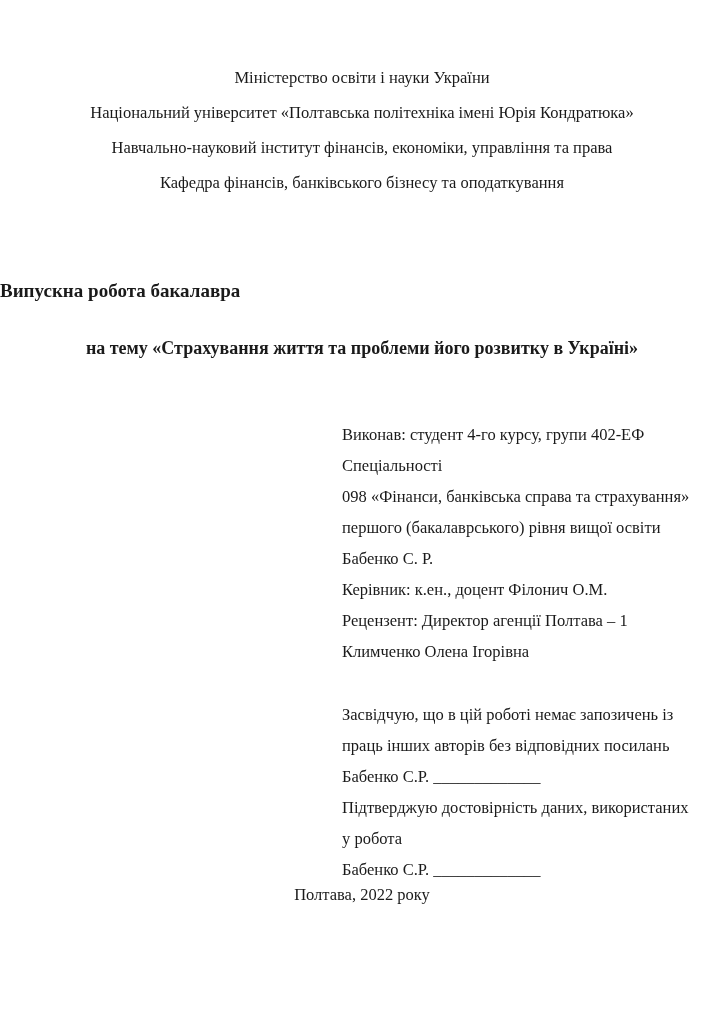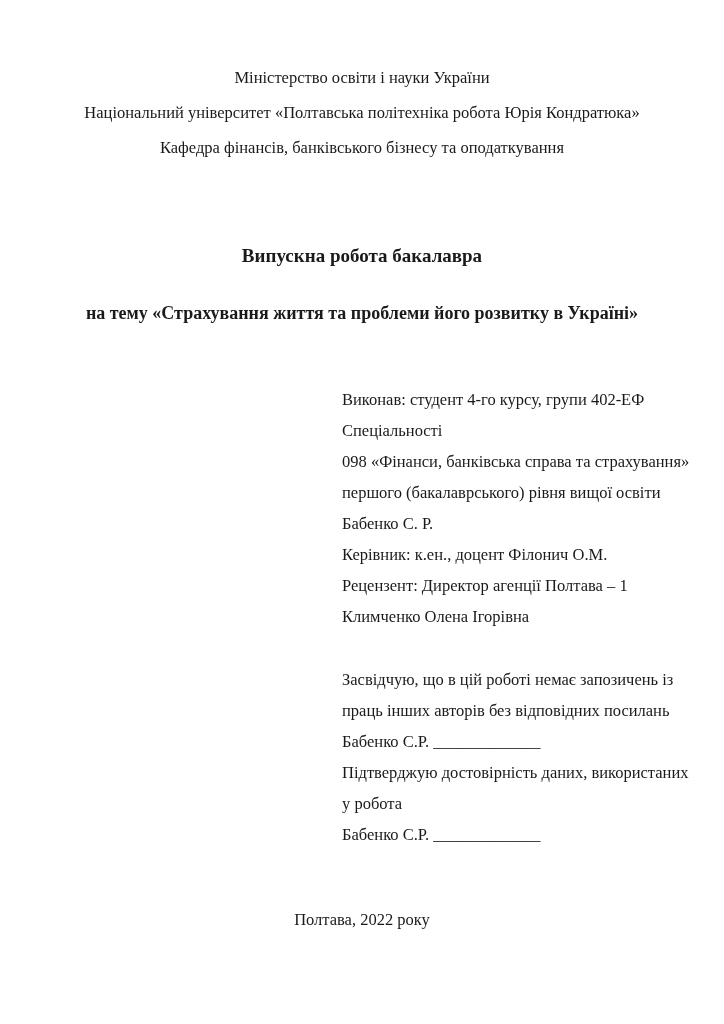--- a/index.html
+++ b/index.html
@@ -20,21 +20,20 @@
     margin-top: 60px;
     text-align: center;
   }
   .header-line {
     font-size: 16.5px;
     line-height: 35px;
     white-space: nowrap;
   }
   .thesis-title {
     margin-top: 80px;
-    text-align: center;
     font-size: 19px;
     font-weight: bold;
   }
   .thesis-topic {
     margin-top: 36px;
     text-align: center;
     font-size: 18px;
     font-weight: bold;
     white-space: nowrap;
   }
@@ -47,33 +46,33 @@
     margin: 32px 0 0 310px;
     font-size: 16.5px;
     line-height: 31px;
     font-family: Liberation Serif, serif;
   }
   .doc-line {
     white-space: nowrap;
     margin-left: 32px;
   }
   .footer {
-    margin-top: 60px;
     text-align: center;
     font-size: 16.5px;
   }
 </style>
 </head>
 <body>
 
 <div class="page">
 
   <div class="header">
     <div class="header-line">Міністерство освіти і науки України</div>
-    <div class="header-line">Національний університет «Полтавська політехніка робота Юрія Кондратюка»</div>
+    <div class="header-line">Національний університет «Полтавська політехніка імені Юрія Кондратюка»</div>
+    <div class="header-line">Навчально-науковий інститут фінансів, економіки, управління та права</div>
     <div class="header-line">Кафедра фінансів, банківського бізнесу та оподаткування</div>
   </div>
 
   <div class="thesis-title">Випускна робота бакалавра</div>
 
   <div class="thesis-topic">на тему «Страхування життя та проблеми його розвитку в Україні»</div>
 
   <div class="details-block">
     <div class="doc-line">Виконав: студент 4-го курсу, групи 402-ЕФ</div>
     <div class="doc-line">Спеціальності</div>

